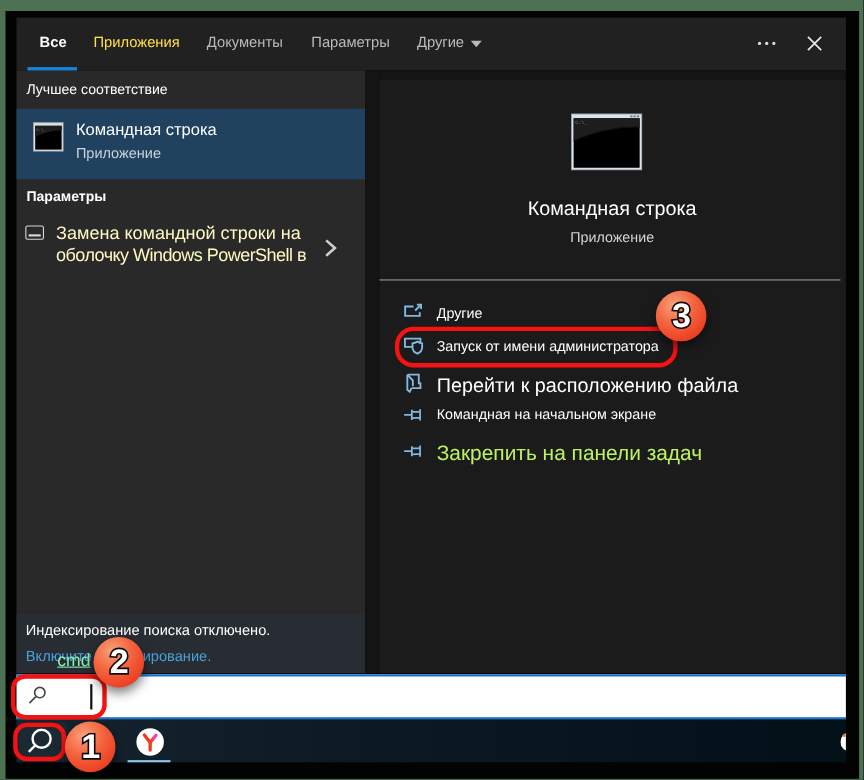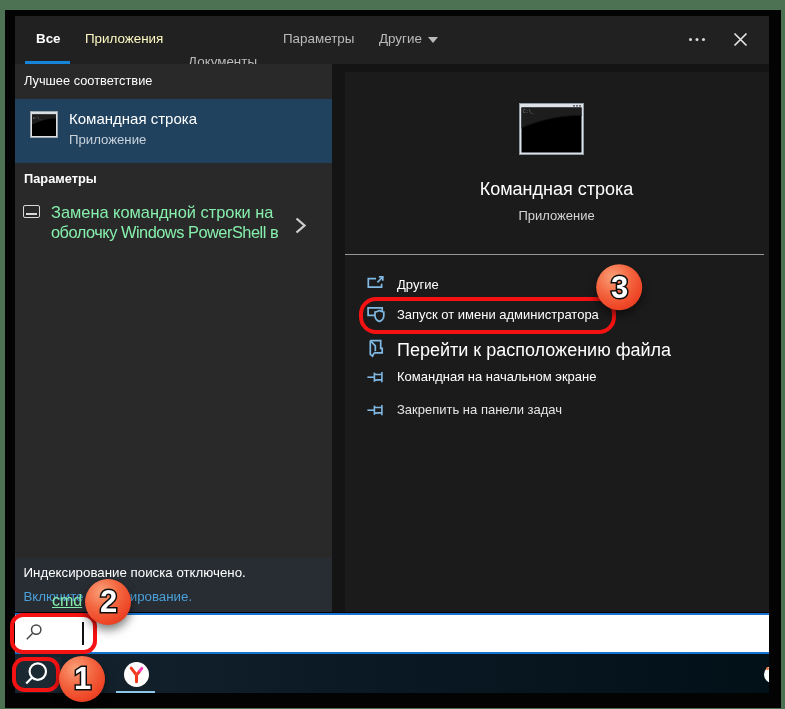--- a/index.html
+++ b/index.html
@@ -8,22 +8,22 @@
   .abs { position:absolute; }
   .txt { position:absolute; line-height:1; white-space:nowrap; }
 </style>
 </head>
 <body>
 
 <div class="abs" style="left:5px;top:10px;width:776px;height:698px;background:#030303;"></div>
 
 <div class="abs" style="left:15px;top:16px;width:754px;height:48px;background:#212121;"></div>
 <div class="txt" style="left:36px;top:31.6px;font-size:13.4px;font-weight:bold;color:#fff;">Все</div>
-<div class="txt" style="left:85px;top:31.6px;font-size:13.4px;color:#fef9c3;">Приложения</div>
-<div class="txt" style="left:188px;top:31.6px;font-size:13.4px;color:#bababa;margin-top:23px;">Документы</div>
+<div class="txt" style="left:85px;top:31.6px;font-size:13.4px;color:#fde047;">Приложения</div>
+<div class="txt" style="left:188px;top:31.6px;font-size:13.4px;color:#bababa;">Документы</div>
 <div class="txt" style="left:283px;top:31.6px;font-size:13.4px;color:#bababa;">Параметры</div>
 <div class="txt" style="left:379px;top:31.6px;font-size:13.4px;color:#bababa;">Другие</div>
 <div class="abs" style="left:428px;top:37px;width:0;height:0;border-left:5px solid transparent;border-right:5px solid transparent;border-top:6px solid #bababa;"></div>
 <div class="abs" style="left:689px;top:38px;width:3px;height:3px;border-radius:50%;background:#dcdcdc;box-shadow:6.5px 0 0 #dcdcdc, 13px 0 0 #dcdcdc;"></div>
 <svg class="abs" style="left:733px;top:32px;" width="15" height="15" viewBox="0 0 15 15">
     <path d="M1.5 1.5 L13.5 13.5 M13.5 1.5 L1.5 13.5" stroke="#e8e8e8" stroke-width="1.6"></path>
   </svg>
 <div class="abs" style="left:25px;top:60.5px;width:45px;height:4.3px;background:#1585dc;"></div>
 
 <div class="abs" style="left:15px;top:64px;width:317px;height:548px;background:#292929;"></div>
@@ -37,21 +37,21 @@
   <path d="M2 13.5 C 9 10 18 7.2 26 7.4 L26 3.4 H2 Z" fill="#1d1d1d"></path>
   <text x="3" y="8" font-family="Liberation Mono, monospace" font-size="3.5" fill="#8d9296">C:\_</text>
 </svg>
 <div class="txt" style="left:69px;top:111.3px;font-size:15px;color:#fff;">Командная строка</div>
 <div class="txt" style="left:69px;top:132.6px;font-size:13.2px;color:#c9d3dc;">Приложение</div>
 
 <div class="txt" style="left:24px;top:172.7px;font-size:12.8px;font-weight:bold;color:#fff;">Параметры</div>
 <div class="abs" style="left:23px;top:205px;width:17px;height:13px;border:1.6px solid #d8d8d8;border-radius:2px;">
   <div class="abs" style="left:1.5px;top:7px;width:11px;height:1.6px;background:#d8d8d8;"></div>
 </div>
-<div class="txt" style="left:51px;top:201.6px;font-size:16.4px;color:#86efac;line-height:20px;">Замена командной строки на<br><span style="letter-spacing:-0.5px;">оболочку Windows PowerShell в</span></div>
+<div class="txt" style="left:51px;top:201.6px;font-size:16.4px;color:#fef9c3;line-height:20px;">Замена командной строки на<br><span style="letter-spacing:-0.5px;">оболочку Windows PowerShell в</span></div>
 <svg class="abs" style="left:294px;top:217px;" width="13" height="17" viewBox="0 0 13 17">
     <path d="M2.5 1.5 L10.5 8.5 L2.5 15.5" stroke="#cfcfcf" stroke-width="2.3" fill="none"></path>
   </svg>
 
 <div class="abs" style="left:15px;top:558px;width:317px;height:54px;background:#282d34;"></div>
 <div class="txt" style="left:23.5px;top:565.6px;font-size:13.3px;color:#fff;">Индексирование поиска отключено.</div>
 <div class="txt" style="left:23.5px;top:589.6px;font-size:13.3px;color:#4aa0d8;">Включите индексирование.</div>
 
 <div class="abs" style="left:332px;top:64px;width:13px;height:548px;background:#141414;"></div>
 <div class="abs" style="left:345px;top:64px;width:424px;height:8px;background:#141414;"></div>
@@ -96,21 +96,21 @@
   <path d="M2.4 9.2 H9.2"></path>
     <path d="M9.4 4.6 V13.8"></path>
     <path d="M16.9 4.1 V14.3"></path>
     <path d="M9.8 6.3 C11.2 6.6 12 6.6 16.7 6.5 M9.8 12.1 C11.2 11.8 12 11.8 16.7 11.9"></path>
 </svg>
 
 <div class="txt" style="left:397px;top:277.6px;font-size:13px;color:#fff;">Другие</div>
 <div class="txt" style="left:397px;top:308.1px;font-size:13px;color:#ffffff;">Запуск от имени администратора</div>
 <div class="txt" style="left:397px;top:340.7px;font-size:18px;color:#fff;">Перейти к расположению файла</div>
 <div class="txt" style="left:397px;top:370.2px;font-size:13px;color:#fff;">Командная на начальном экране</div>
-<div class="txt" style="left:397px;top:402.7px;font-size:13px;color:#e5e5e5;">Закрепить на панели задач</div>
+<div class="txt" style="left:397px;top:402.7px;font-size:19px;color:#bef264;">Закрепить на панели задач</div>
 
 <div class="abs" style="left:15px;top:613px;width:754px;height:40.5px;background:#fff;border-top:2.5px solid #1673d1;border-bottom:2.5px solid #1673d1;"></div>
 <svg class="abs" style="left:25px;top:623px;" width="18" height="18" viewBox="0 0 18 18" fill="none" stroke="#474747" stroke-width="1.5">
   <circle cx="11.2" cy="6.6" r="4.7"></circle>
     <path d="M7.6 10.3 L1.8 16.2"></path>
 </svg>
 <div class="txt" style="left:52px;top:593px;font-size:16px;color:#86efac;text-decoration:underline;">cmd</div>
 <div class="abs" style="left:82px;top:622px;width:1.6px;height:23px;background:#111;"></div>
 
 <div class="abs" style="left:15px;top:653.5px;width:754px;height:39.5px;background:linear-gradient(90deg,#15242f 0%,#0b1a25 40%,#021018 100%);"></div>

